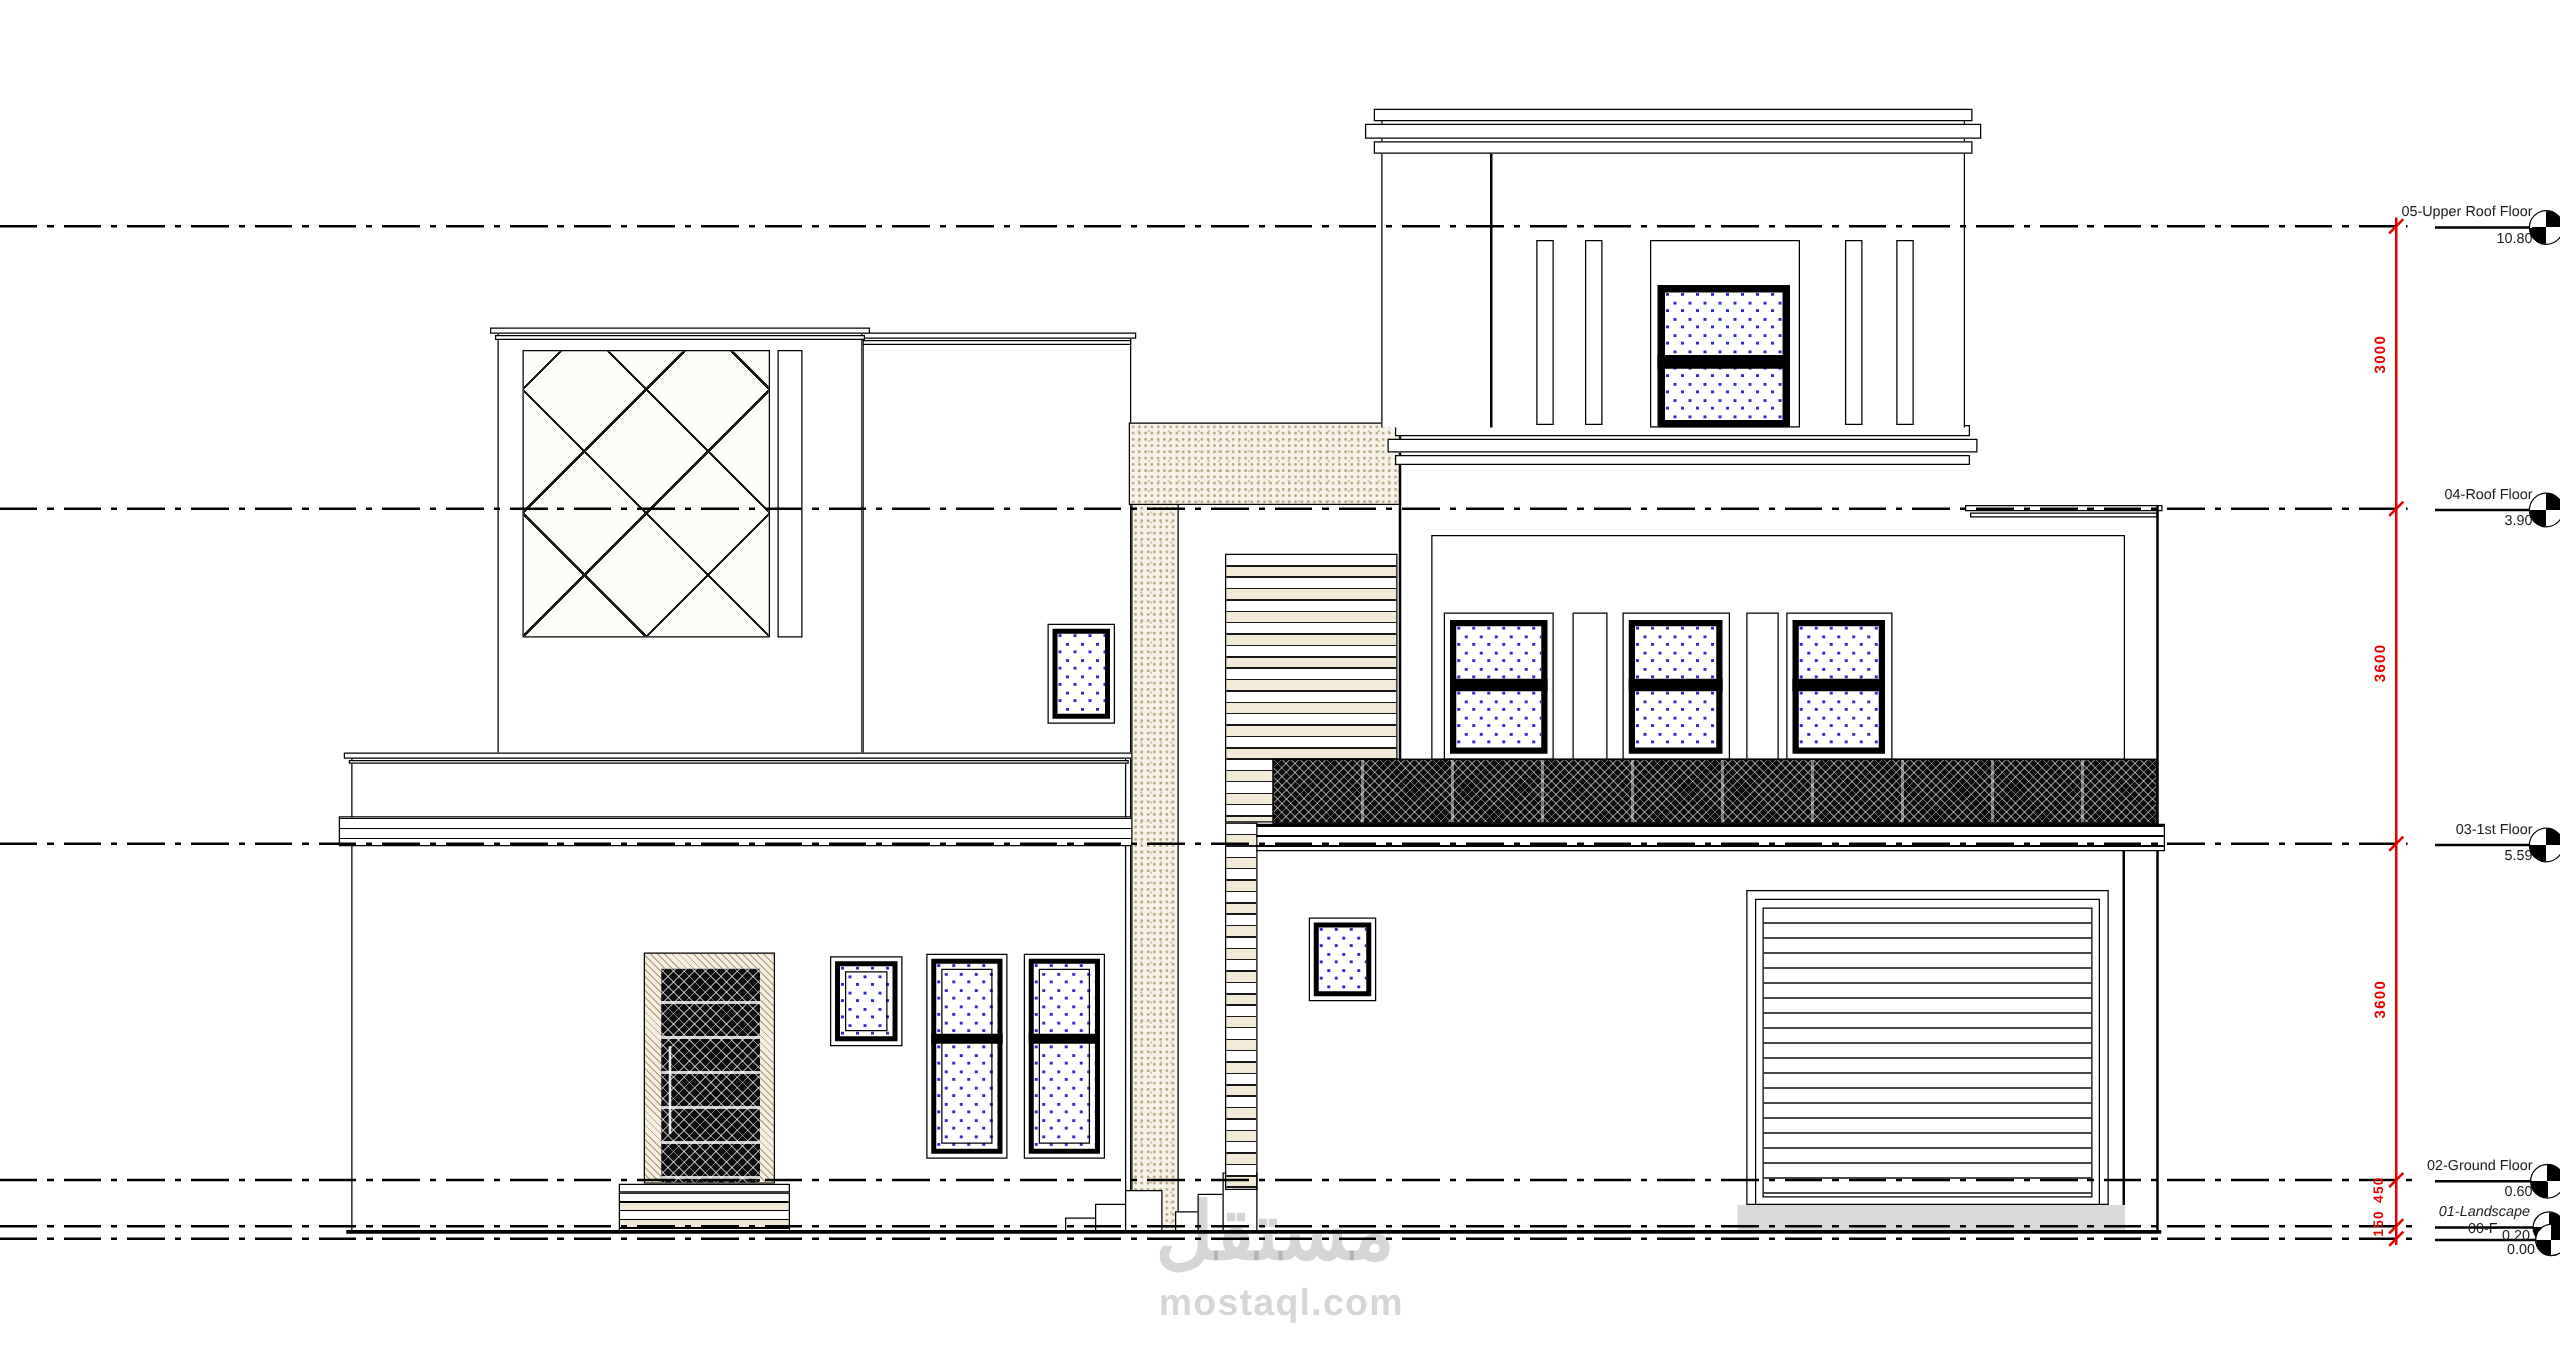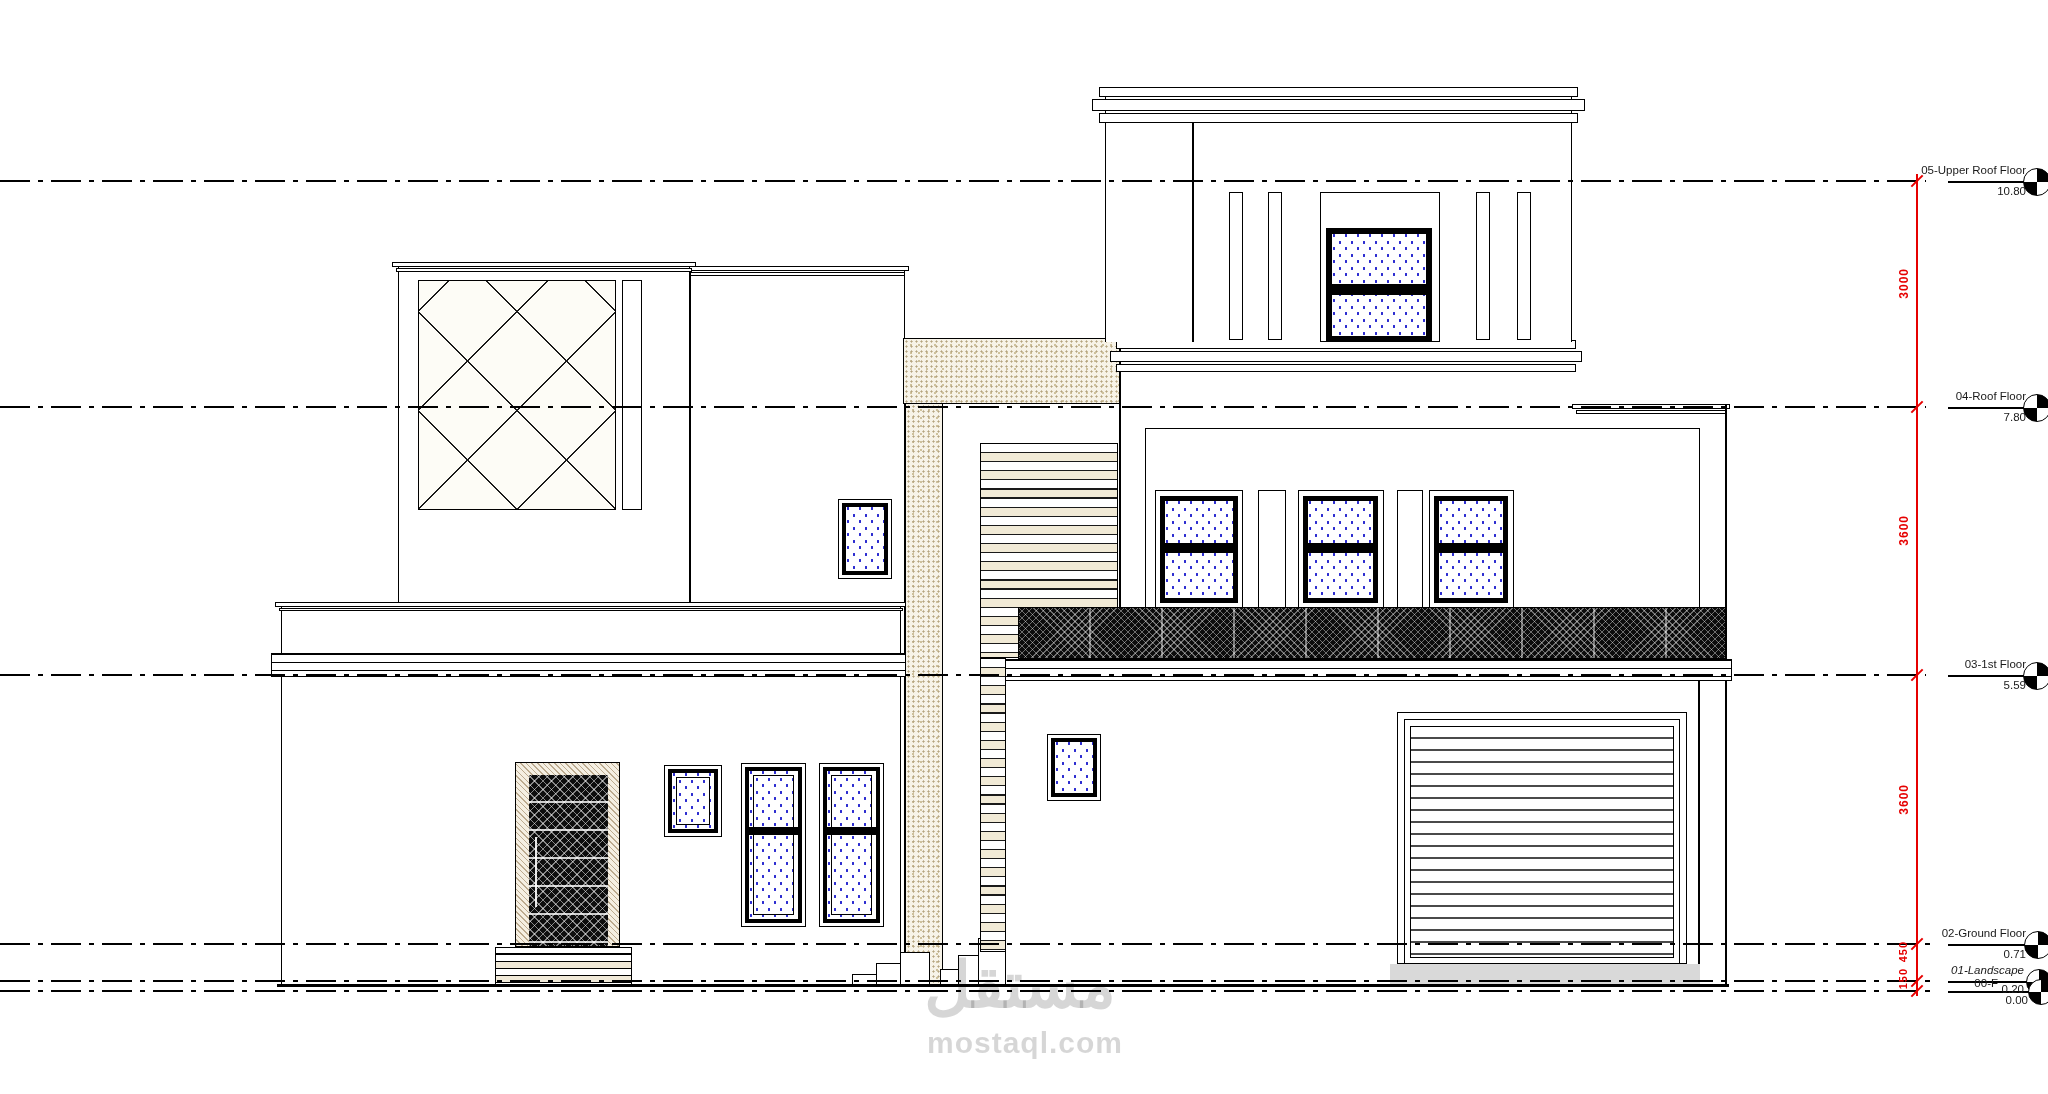--- a/index.html
+++ b/index.html
@@ -184,29 +184,29 @@
   <div class="rdim" style="left:1897px;top:515px;">3600</div>
   <div class="rdim" style="left:1897px;top:784px;">3600</div>
   <div class="rdim" style="left:1897px;top:941px;font-size:11px;">450</div>
   <div class="rdim" style="left:1897px;top:968px;font-size:11px;">150</div>
 
   <div class="lvl-label" style="right:22px;top:164px;">05-Upper Roof Floor</div>
   <div class="lvl-value" style="right:22px;top:185px;">10.80</div>
   <div class="marker" style="left:2023px;top:168px;width:26px;height:26px;"></div>
 
   <div class="lvl-label" style="right:22px;top:390px;">04-Roof Floor</div>
-  <div class="lvl-value" style="right:22px;top:411px;">7.80</div>
+  <div class="lvl-value" style="right:22px;top:411px;">3.90</div>
   <div class="marker" style="left:2023px;top:394px;width:26px;height:26px;"></div>
 
   <div class="lvl-label" style="right:22px;top:658px;padding-left:24px;">03-1st Floor</div>
   <div class="lvl-value" style="right:22px;top:679px;">5.59</div>
   <div class="marker" style="left:2023px;top:662px;width:26px;height:26px;"></div>
 
   <div class="lvl-label" style="right:22px;top:927px;">02-Ground Floor</div>
-  <div class="lvl-value" style="right:22px;top:948px;">0.71</div>
+  <div class="lvl-value" style="right:22px;top:948px;">0.60</div>
   <div class="marker" style="left:2024px;top:931px;width:26px;height:26px;"></div>
 
   <div class="lvl-label" style="right:24px;top:964px;font-style:italic;">01-Landscape</div>
   <div class="lvl-value" style="right:24px;top:983px;">0.20</div>
   <div class="marker" style="left:2026px;top:969px;width:24px;height:24px;"></div>
 
   <div class="lvl-label" style="right:50px;top:977px;">00-F</div>
   <div class="lvl-value" style="right:20px;top:994px;">0.00</div>
   <div class="marker" style="left:2028px;top:979px;width:24px;height:24px;"></div>
 

